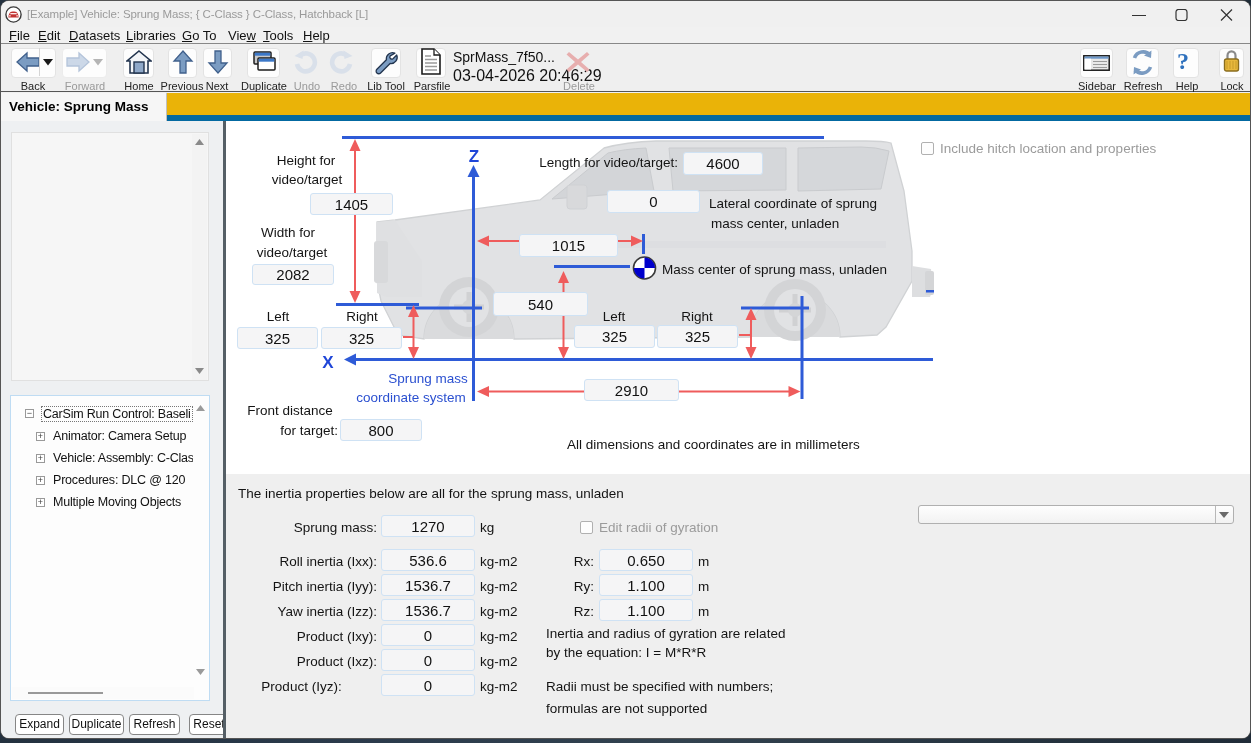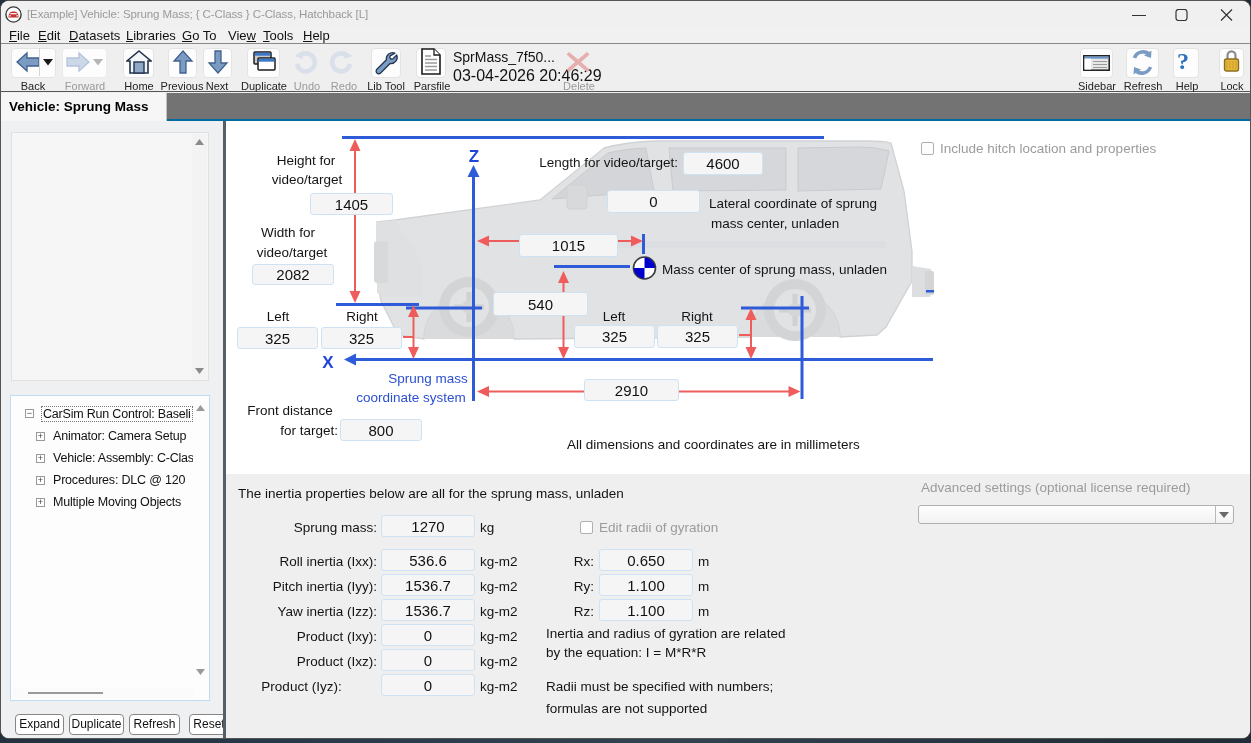--- a/index.html
+++ b/index.html
@@ -13,21 +13,21 @@
 
 #menubar { position:absolute; left:0; top:26px; width:100%; height:17px; background:#f1f1f1; border-bottom:1px solid #888; }
 .menu { position:absolute; top:1px; font-size:13px; color:#111; }
 .menu u { text-decoration:underline; }
 
 #toolbar { position:absolute; left:0; top:44px; width:100%; height:47px; background:#efefef; border-bottom:1px solid #555; }
 .tbtn { position:absolute; top:3px; background:#fdfdfd; border:1px solid #e3e3e3; border-radius:4px; height:30px; }
 .tlab { position:absolute; top:35px; font-size:11px; color:#222; text-align:center; white-space:nowrap; }
 .tlab.gray { color:#9a9a9a; }
 
-#tabstrip { position:absolute; left:0; top:92px; width:100%; height:28px; background:#737373; border-bottom:2px solid #0369a1; }
+#tabstrip { position:absolute; left:0; top:92px; width:100%; height:28px; background:#eab308; border-bottom:6px solid #0369a1; }
 #tab1 { position:absolute; left:0; top:0; width:166px; height:28px; background:#f6f6f6; border-right:1px solid #c0c0c0; font-size:13.5px; font-weight:bold; color:#000; padding:6px 0 0 8px; }
 
 #leftpanel { position:absolute; left:0; top:120px; width:222px; height:617px; background:#eef0f2; }
 #listbox { position:absolute; left:10px; top:11px; width:198px; height:249px; background:#f6f6f6; border:1px solid #e0e0e0; }
 #lb-sb { position:absolute; right:1px; top:1px; width:15px; height:246px; background:#f3f3f3; }
 #tree { position:absolute; left:9px; top:274px; width:200px; height:306px; background:#fdfdfd; border:1px solid #bfdcf3; }
 .treerow { position:absolute; font-size:12.5px; letter-spacing:-0.2px; color:#111; white-space:nowrap; }
 .pm { position:absolute; width:9px; height:9px; border:1px solid #999; background:#fff; font-size:9px; line-height:7px; text-align:center; color:#444; }
 #tree-sb { position:absolute; right:1px; top:1px; width:15px; height:284px; background:#fdfdfd; }
 #tree-hsb { position:absolute; left:1px; bottom:1px; height:12px; width:182px; background:#fbfbfb; }
@@ -389,21 +389,20 @@
     <div class="lbl" style="left:0px;top:533px;width:151px;text-align:right">Product (Ixz):</div>
     <div class="ibox" style="left:155px;top:528px;width:94px;height:22px;line-height:21px">0</div>
     <div class="lbl" style="left:254px;top:533px">kg-m2</div>
     <div class="lbl" style="left:0px;top:558px;width:151px;text-align:center">Product (Iyz):</div>
     <div class="ibox" style="left:155px;top:553px;width:94px;height:22px;line-height:21px">0</div>
     <div class="lbl" style="left:254px;top:558px">kg-m2</div>
     <div class="lbl" style="left:320px;top:505px">Inertia and radius of gyration are related</div>
     <div class="lbl" style="left:320px;top:524px">by the equation: I = M*R*R</div>
     <div class="lbl" style="left:320px;top:558px">Radii must be specified with numbers;</div>
     <div class="lbl" style="left:320px;top:580px">formulas are not supported</div>
-    <div class="lbl gray" style="left:695px;top:359px">Advanced settings (optional license required)</div>
     <div class="abs" style="left:692px;top:384px;width:316px;height:19px;background:linear-gradient(#fefefe,#f2f2f2);border:1px solid #b0b0b0;border-radius:3px">
       <div class="abs" style="right:17px;top:0;width:1px;height:17px;background:#b8b8b8"></div>
       <svg class="abs" style="right:4px;top:6px" width="10" height="7">
           <path d="M0 0 L10 0 L5 6 Z" fill="#6a6a6a"></path>
         </svg>
     </div>
   </div>
 </div>
 
 </body></html>

